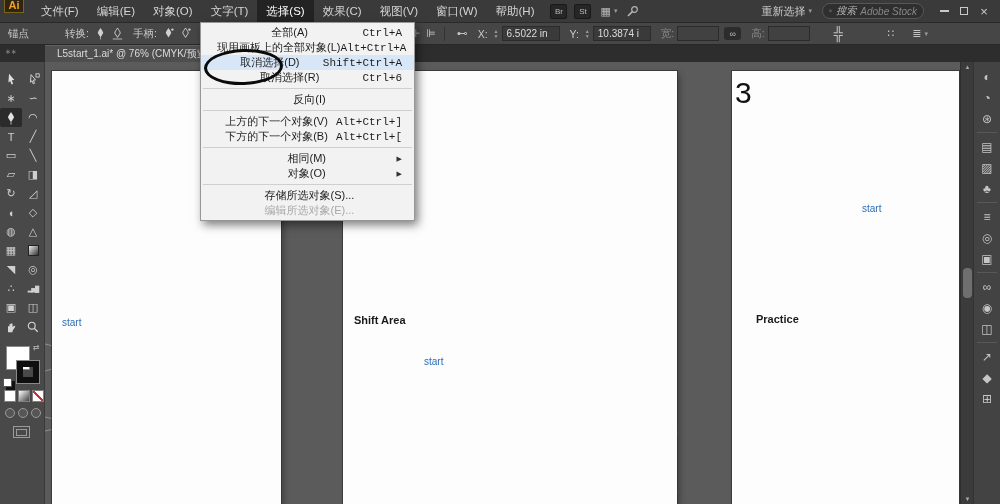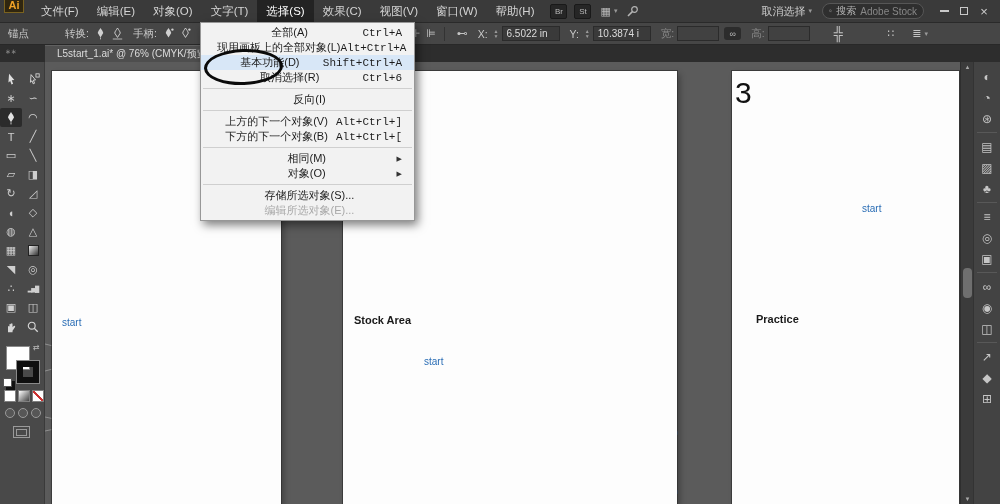--- a/index.html
+++ b/index.html
@@ -14,21 +14,21 @@
              color:#f0a226; font-size:11px; font-weight:bold; text-align:center; line-height:14px; }
   #menu-items { display:flex; height:22px; }
   .menu-item { padding:0 9px; font-size:11.5px; color:#d4d4d4; line-height:22px; cursor:default; white-space:nowrap; }
   .menu-item.active { background:#232323; color:#ffffff; }
   .mb-badge { width:17px; height:15px; background:#262626; border:1px solid #191919; border-radius:2px;
               color:#b9b9b9; font-size:8px; text-align:center; line-height:14px; margin-left:7px; }
   .mb-icon { margin-left:9px; color:#b9b9b9; font-size:11px; display:flex; align-items:center; }
   .caret { font-size:7px; color:#9a9a9a; margin-left:3px; }
   .workspace { margin-left:auto; display:flex; align-items:center; font-size:11px; color:#cccccc; }
   .searchbox { width:102px; height:16px; margin:0 10px; background:#2f2f2f; border:1px solid #565656;
-               border-radius:8px; display:flex; align-items:center; padding:0 6px; font-size:10px; }
+               border-radius:8px; display:flex; align-items:center; padding:0 6px; font-size:10px;font-style:italic; }
   .searchbox .s1 { color:#b5b5b5; margin-left:4px; white-space:nowrap; }
   .searchbox .s2 { color:#878787; margin-left:4px; white-space:nowrap; }
   .winbtns { display:flex; align-items:center; margin-right:6px; }
   .winbtn { width:20px; height:18px; display:flex; align-items:center; justify-content:center;
             color:#cccccc; font-size:13px; }
   .minbar { width:9px; height:2px; background:#c9c9c9; display:inline-block; }
   .restore-sq { width:8px; height:8px; border:1px solid #c9c9c9; display:inline-block; }
 
   
   #controlbar { position:absolute; left:0; top:22px; width:1000px; height:23px; background:#464646;
@@ -138,21 +138,21 @@
       <span>▦</span>
       <span class="caret">▾</span>
     </span>
     <span class="mb-icon">
       <svg width="13" height="13" viewBox="0 0 13 13">
           <circle cx="8.5" cy="4.5" r="2.8" fill="none" stroke="#b5b5b5" stroke-width="1.2"></circle>
           <line x1="2" y1="11" x2="6.6" y2="6.4" stroke="#b5b5b5" stroke-width="1.6"></line>
         </svg>
     </span>
     <span class="workspace">
-      <span>取消选择</span>
+      <span>重新选择</span>
       <span class="caret">▾</span>
     </span>
     <span class="searchbox">
       <svg width="10" height="10" viewBox="0 0 10 10">
           <circle cx="4" cy="4" r="3" fill="none" stroke="#a8a8a8" stroke-width="1.2"></circle>
           <line x1="6.3" y1="6.3" x2="9" y2="9" stroke="#a8a8a8" stroke-width="1.2"></line>
         </svg>
       <span class="s1">搜索</span>
       <span class="s2">Adobe Stock</span>
     </span>
@@ -352,21 +352,21 @@
         <line x1="853" y1="200" x2="853" y2="170" stroke="#ee9e9e" stroke-width="1.6"></line>
         <polygon points="849.5,170 856.5,170 853,163" fill="#ee9e9e"></polygon>
         <line x1="951" y1="204" x2="951" y2="236" stroke="#ee9e9e" stroke-width="1.6"></line>
         <polygon points="947.5,236 954.5,236 951,243" fill="#ee9e9e"></polygon>
         <rect x="65.5" y="330.5" width="5" height="5" fill="#ffffff" stroke="#999999"></rect>
       </svg>
   <div class="artboard" style="left: 7px; top: 9px; width: 229px; height: 433px;"></div>
       <div class="artboard" style="left: 298px; top: 9px; width: 334px; height: 433px;"></div>
       <div class="artboard" style="left: 687px; top: 9px; width: 227px; height: 433px;"></div>
       <div class="cv-label" style="left: 17px; top: 256px; color: rgb(42, 109, 181); font-size: 10px;">start</div>
-      <div class="cv-label" style="left: 309px; top: 253px; color: rgb(26, 26, 26); font-size: 11px; font-weight: bold;">Stock Area</div>
+      <div class="cv-label" style="left: 309px; top: 253px; color: rgb(26, 26, 26); font-size: 11px; font-weight: bold;">Shift Area</div>
       <div class="cv-label" style="left: 379px; top: 295px; color: rgb(42, 109, 181); font-size: 10px;">start</div>
       <div class="cv-label" style="left: 690px; top: 16px; color: rgb(17, 17, 17); font-size: 30px;">3</div>
       <div class="cv-label" style="left: 817px; top: 142px; color: rgb(42, 109, 181); font-size: 10px;">start</div>
       <div class="cv-label" style="left: 711px; top: 252px; color: rgb(26, 26, 26); font-size: 11px; font-weight: bold;">Practice</div>
     </div>
 
   <div id="vscroll">
     <span class="scroll-arrow" style="top:2px;">▲</span>
     <span class="scroll-thumb"></span>
     <span class="scroll-arrow" style="bottom:2px;">▼</span>
@@ -398,21 +398,21 @@
     <div id="menu-rows">
         <div class="mrow">
           <span class="lab">全部(A)</span>
           <span class="sc">Ctrl+A</span>
         </div>
         <div class="mrow">
           <span class="lab">现用画板上的全部对象(L)</span>
           <span class="sc">Alt+Ctrl+A</span>
         </div>
         <div class="mrow hl">
-          <span class="lab">基本功能(D)</span>
+          <span class="lab">取消选择(D)</span>
           <span class="sc">Shift+Ctrl+A</span>
         </div>
         <div class="mrow">
           <span class="lab">取消选择(R)</span>
           <span class="sc">Ctrl+6</span>
         </div>
         <div class="msep"></div>
         <div class="mrow">
           <span class="lab">反向(I)</span>
         </div>

